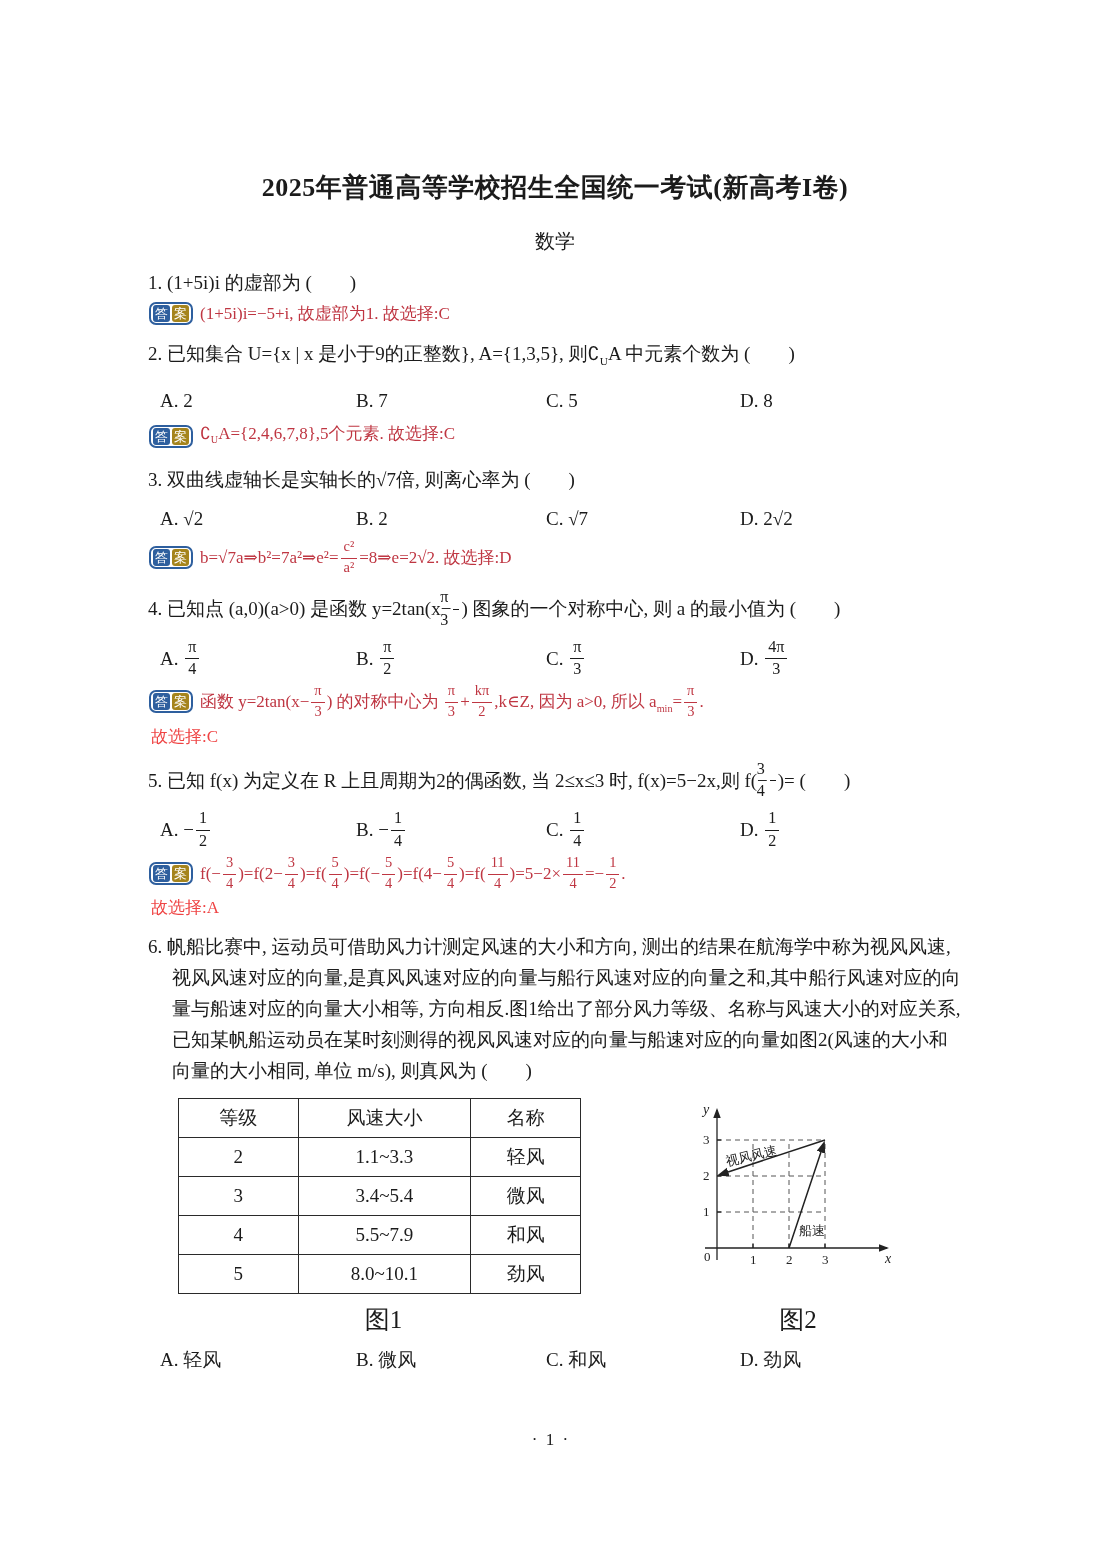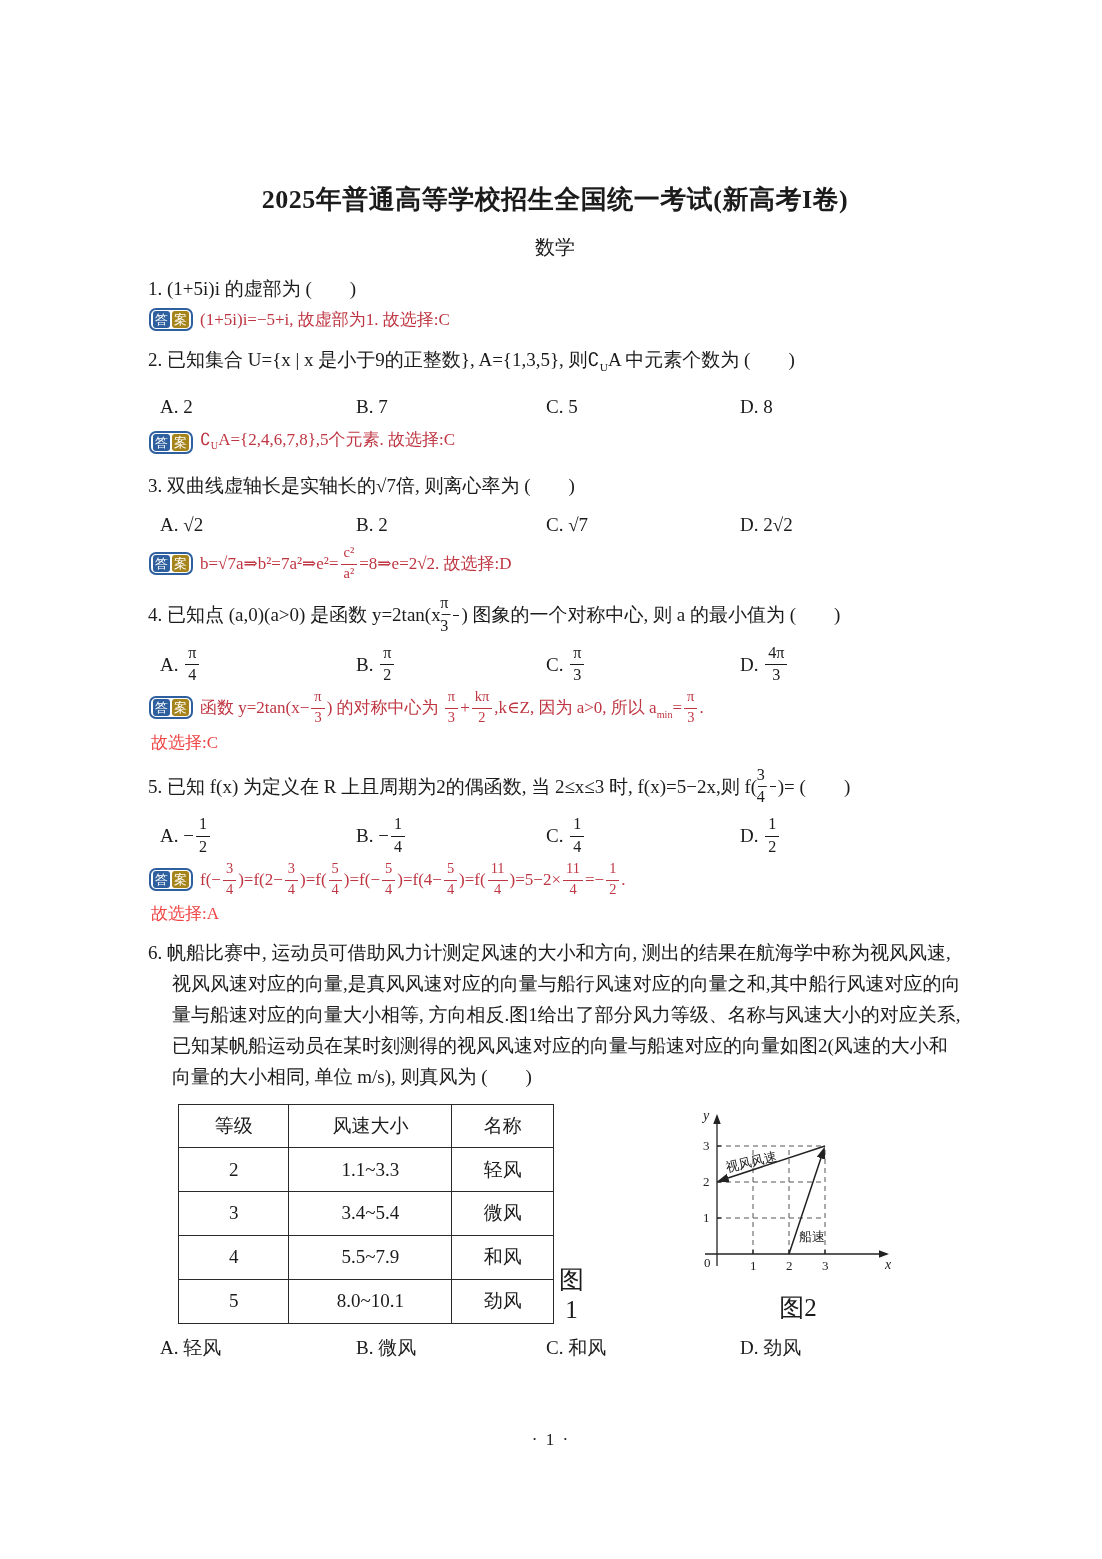--- a/index.html
+++ b/index.html
@@ -2,38 +2,38 @@
 <html><head>
 <meta charset="utf-8">
 <style>
   html,body{margin:0;padding:0;background:#ffffff;}
   .page{
     position:relative;width:1102px;height:1559px;box-sizing:border-box;
     padding:170px 140px 0 148px;overflow:hidden;background:#fff;
     font-family:"Liberation Serif","DejaVu Serif","DejaVu Sans",serif;
     color:#1b1b1b;font-size:19px;
   }
-  .title{text-align:center;font-size:26px;font-weight:700;margin:12px;letter-spacing:.5px;}
-  .subject{text-align:center;font-size:20px;margin-top:17px;}
+  .title{text-align:center;font-size:26px;font-weight:700;margin:0;letter-spacing:.5px;}
+  .subject{text-align:center;font-size:20px;margin-top:23px;}
   .section{margin-top:9px;line-height:29px;}
   .q{margin-top:12px;}
   .stem{line-height:31px;padding-left:24px;text-indent:-24px;}
   .opts{display:grid;grid-template-columns:196px 190px 194px 1fr;padding-left:12px;margin:9px 0 5px;align-items:center;line-height:30px;}
   .ans{color:#bf3642;font-size:17px;line-height:25px;display:flex;align-items:center;gap:7px;margin:3px 0 2px 1px;}
   .ans2{color:#ef4444;font-size:17px;margin:4px 0 0 3px;font-style:normal;}
   .badge{display:inline-flex;gap:2px;border:2px solid #2e5f9e;border-radius:7px;padding:1px 2px;background:#fff;flex:0 0 auto;}
   .tile{width:17px;height:17px;border-radius:3px;color:#fff;font-size:13px;line-height:17px;text-align:center;font-family:"Liberation Sans",sans-serif;}
   .tile.b{background:#2e5f9e;}
   .tile.g{background:#a5841c;}
   .frac{display:inline-block;text-align:center;vertical-align:-0.6em;line-height:1.1;margin:0 2px;font-size:0.85em;}
   .fnum{display:block;border-bottom:1px solid currentColor;padding:0 3px 3px;}
   .fden{display:block;padding-top:1px;}
   sub{font-size:.6em;}
   .figrow{display:flex;align-items:stretch;margin-top:12px;padding-left:30px;}
-  .tabcol{display:flex;flex-direction:row;width:411px;}
+  .tabcol{display:flex;flex-direction:column;width:411px;}
   table.windtable{border-collapse:collapse;width:403px;}
   table.windtable td{border:1px solid #2a2a2a;text-align:center;height:38px;font-size:19px;padding:0 6px;}
   .cap{text-align:center;margin-top:auto;padding-top:9px;font-size:25px;}
   .figcol{display:flex;flex-direction:column;margin-left:104px;width:210px;}
   svg text{font-size:13px;font-family:"Liberation Serif","DejaVu Serif",serif;fill:#222;}
   svg text.it{font-style:italic;font-size:14px;}
   .pageno{position:absolute;top:1430px;left:0;width:1102px;text-align:center;font-size:17px;letter-spacing:2px;}
 </style>
 </head>
 <body>

